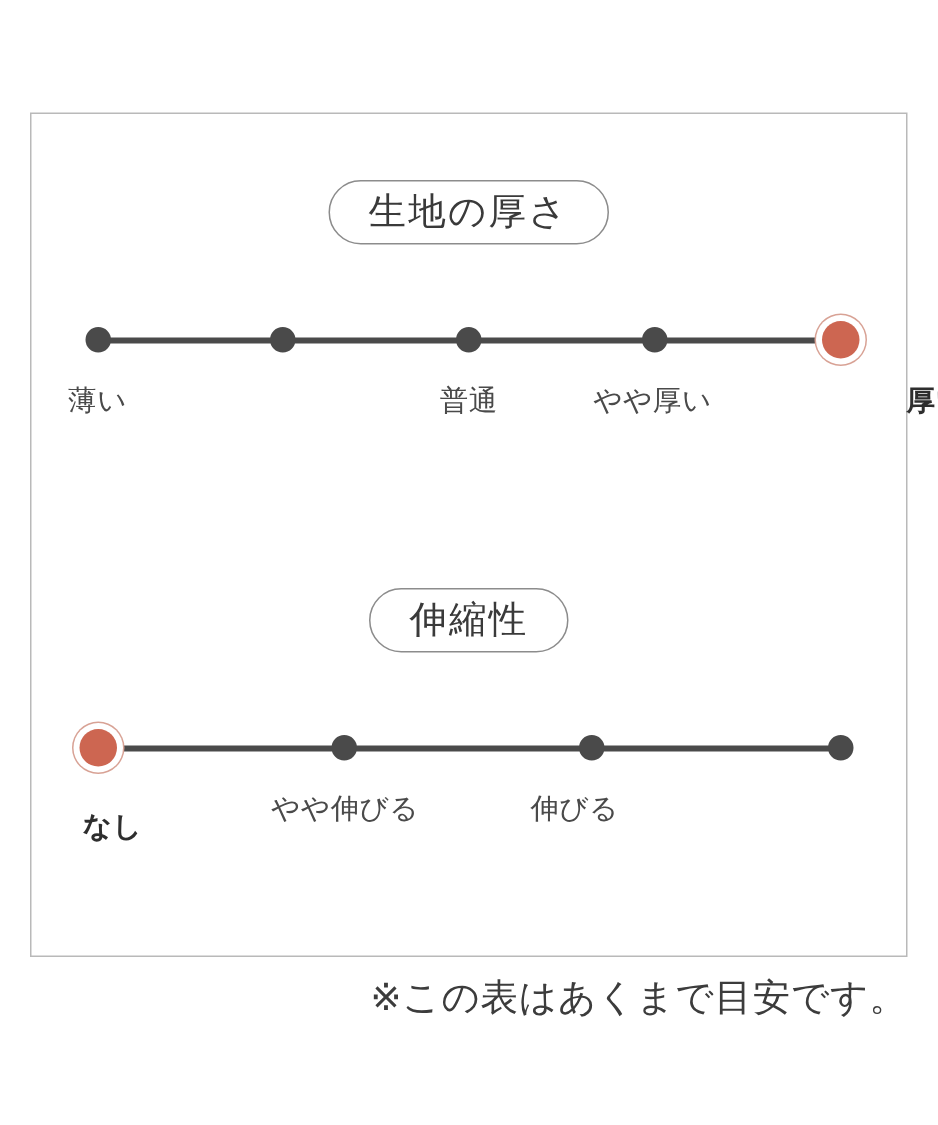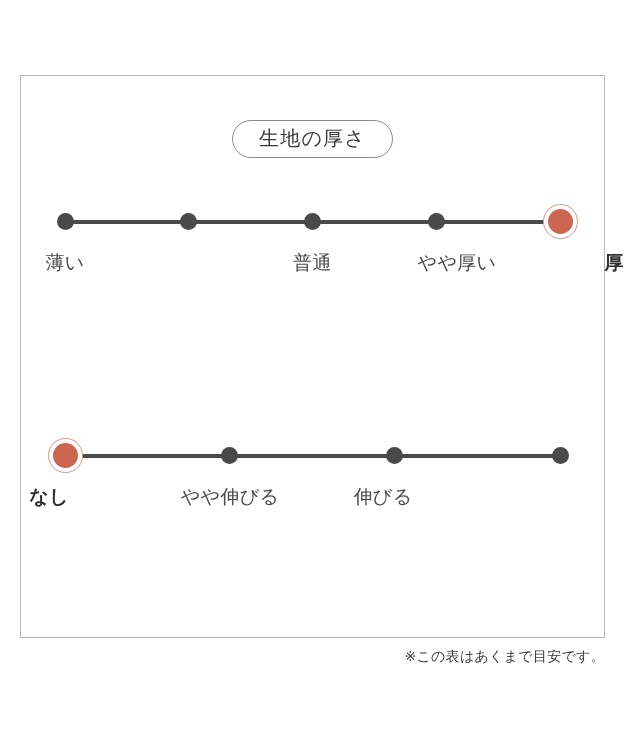--- a/index.html
+++ b/index.html
@@ -40,21 +40,21 @@
   
   .pill-row {
     display: flex;
     justify-content: center;
     align-items: center;
   }
   .pill {
     border: 1.4px solid #8c8c8c;
     border-radius: 999px;
     padding: 7px 26px 9px 26px;
-    font-size: 20px;
+    font-size: 25px;
     line-height: 1;
     letter-spacing: 0.06em;
     color: #3a3a3a;
     background: #ffffff;
     white-space: nowrap;
   }
 
   
   .track-area {
     position: relative;
@@ -104,21 +104,21 @@
   .lab.active {
     font-weight: bold;
     color: #2e2e2e;
   }
 
   
   .footnote {
     position: absolute;
     right: 20px;
     top: 648px;
-    font-size: 14px;
+    font-size: 25px;
     letter-spacing: 0.02em;
     color: #3c3c3c;
     white-space: nowrap;
   }
 </style>
 </head>
 <body>
 
 <div class="frame">
 
@@ -132,37 +132,40 @@
       <div class="dot" id="s0-dot-0" style="left: 44px;"></div>
       <div class="dot" id="s0-dot-1" style="left: 167.75px;"></div>
       <div class="dot" id="s0-dot-2" style="left: 291.5px;"></div>
       <div class="dot" id="s0-dot-3" style="left: 415.25px;"></div>
       <div class="dot active" id="s0-dot-4" style="left: 539px;"></div>
     </div>
 
     <div class="labels">
       <div class="lab" id="s0-lab-0" style="left: 44px; text-align: center;">薄い</div>
       <div class="lab" id="s0-lab-2" style="left: 291.5px;">普通</div>
-      <div class="lab" id="s0-lab-3" style="left: 436px;">やや厚い</div>
+      <div class="lab" id="s0-lab-3" style="left: 414px;">やや厚い</div>
       <div class="lab active" id="s0-lab-4" style="left: 563px; margin-left: 40px;">厚い</div>
     </div>
   </div>
 
   <div class="scale-block" id="scale-block-1">
+    <div class="pill-row">
+      <div class="pill">伸縮性</div>
+    </div>
 
     <div class="track-area">
       <div class="track-line" id="track-line-1" style="left: 44px; width: 495px;"></div>
       <div class="dot active" id="s1-dot-0" style="left: 44px;"></div>
       <div class="dot" id="s1-dot-1" style="left: 208.998px;"></div>
       <div class="dot" id="s1-dot-2" style="left: 373.997px;"></div>
       <div class="dot" id="s1-dot-3" style="left: 539px;"></div>
     </div>
 
     <div class="labels">
-      <div class="lab active" id="s1-lab-0" style="left: 28px;">なし</div>
+      <div class="lab active" id="s1-lab-0" style="left: 54px; margin-top: 12px;">なし</div>
       <div class="lab" id="s1-lab-1" style="left: 208.998px;">やや伸びる</div>
       <div class="lab" id="s1-lab-2" style="left: 362px;">伸びる</div>
     </div>
   </div>
 
 </div>
 
 <div class="footnote">※この表はあくまで目安です。</div>
 
 </body></html>

